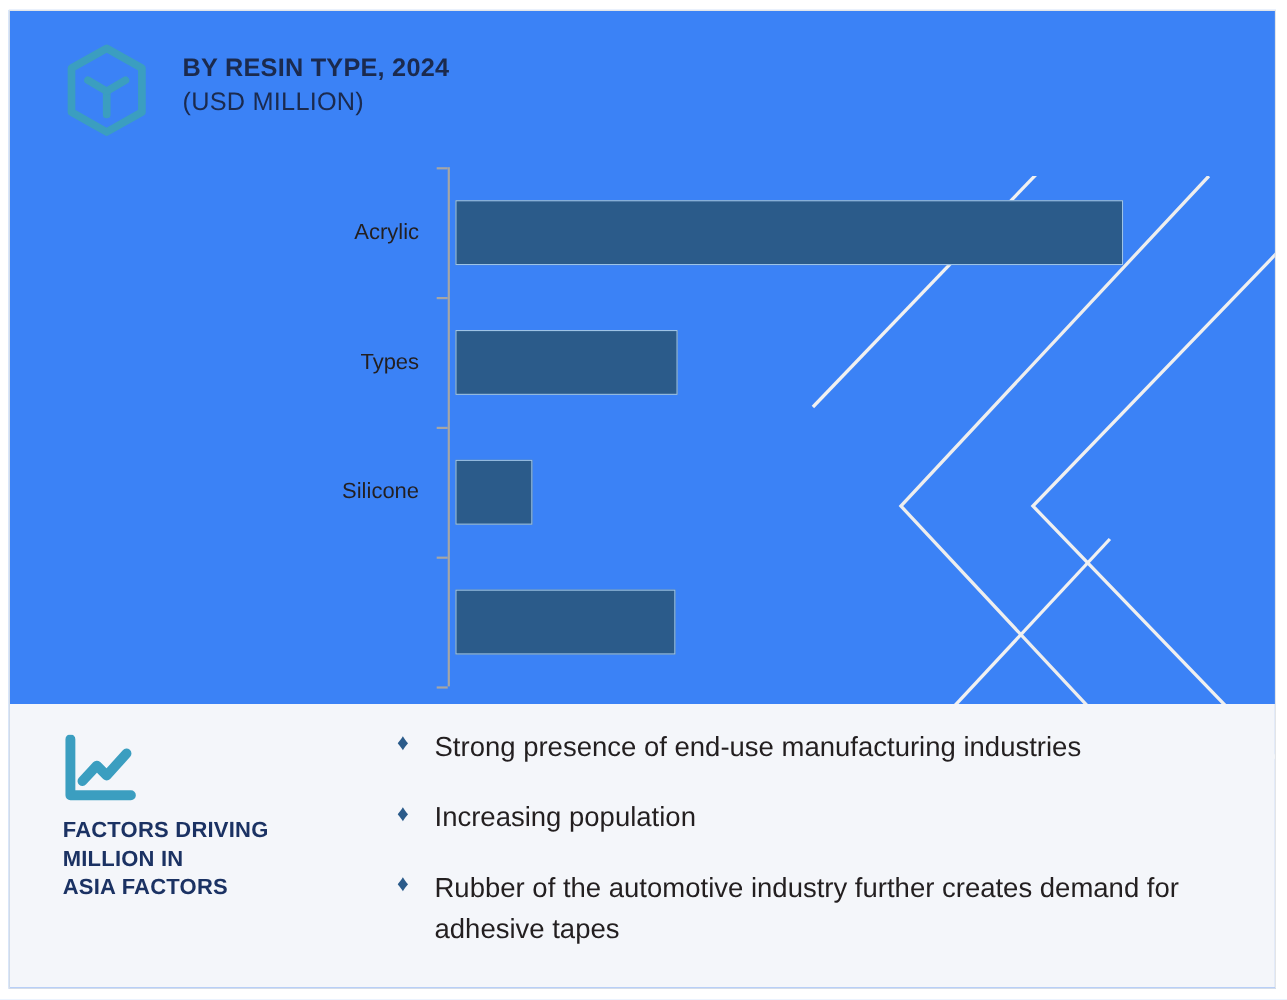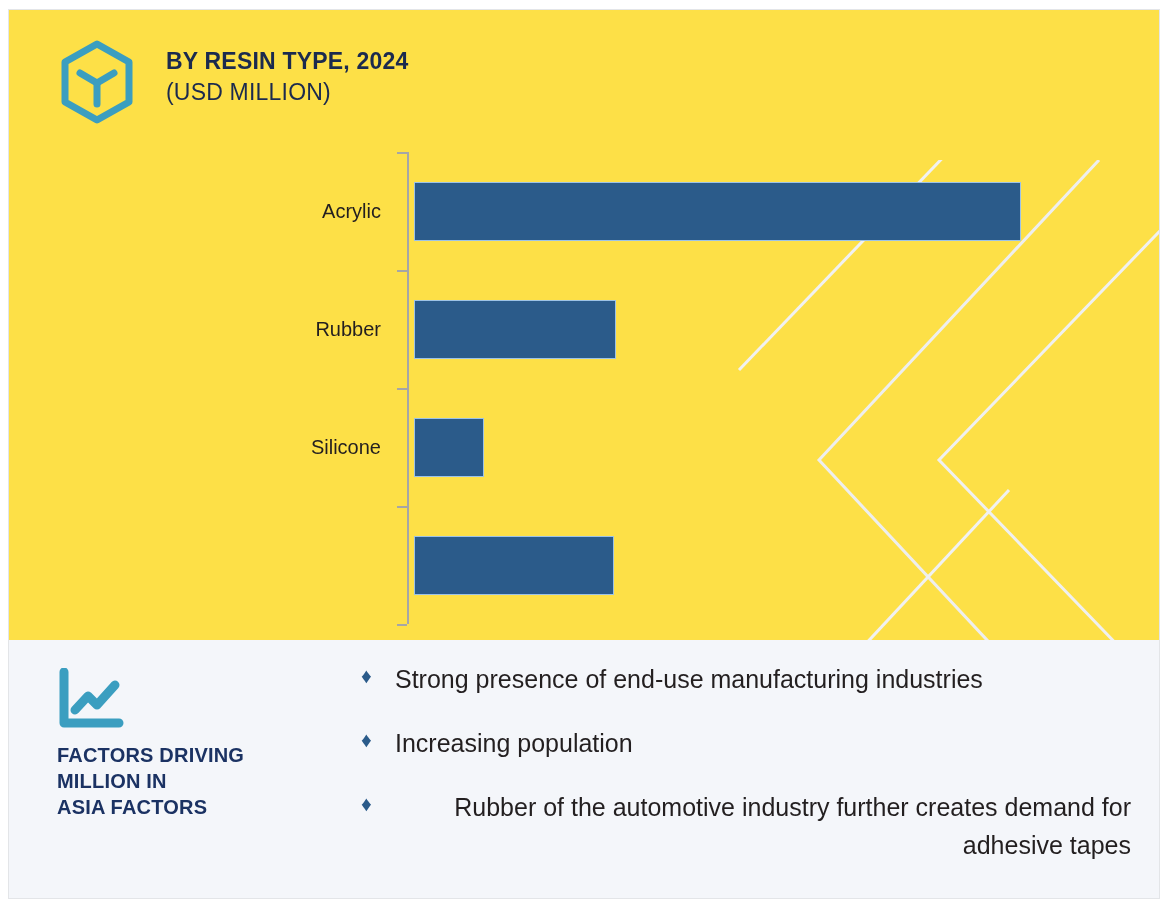--- a/index.html
+++ b/index.html
@@ -6,21 +6,21 @@
   body{
     width:1170px;height:909px;
     background:#ffffff;
     font-family:"Liberation Sans", sans-serif;
     overflow:hidden;
   }
   .card{
     position:absolute;
     left:8px;top:9px;
     width:1152px;height:890px;
-    background:#fde047;
+    background:#3b82f6;
     border:1px solid #e3e5e8;
     box-sizing:border-box;
     overflow:hidden;
   }
   
   .watermark{
     position:absolute;
     right:-40px;top:150px;
     width:520px;height:620px;
     pointer-events:none;
@@ -90,21 +90,21 @@
   .bullets{
     position:absolute;left:352px;top:20px;right:30px;
   }
   .bullet{
     display:flex;align-items:flex-start;margin-bottom:26px;
   }
   .bullet-mark{
     color:#2b5b8a;font-size:21px;line-height:32px;width:34px;flex:0 0 34px;
   }
   .bullet-text{
-    font-size:25px;color:#231f20;line-height:38px;text-align:right;
+    font-size:25px;color:#231f20;line-height:38px;
   }
 </style>
 </head>
 <body>
 
 <div class="card">
 
   <div class="watermark">
     <svg width="520" height="620" viewBox="0 0 520 620" fill="none">
       <path d="M420 0 L140 300 L420 600" stroke="#eeeeee" stroke-width="3" fill="none"></path>
@@ -139,21 +139,21 @@
         <div class="tick" style="top: 246px;"></div>
         <div class="tick" style="top: 364px;"></div>
         <div class="tick" style="top: 482px;"></div>
       </div>
     <div id="rows">
         <div class="row" style="top: 10px;">
           <div class="cat-label">Acrylic</div>
           <div class="bar" title="Acrylic" style="width: 607px; background: rgb(43, 91, 138);"></div>
         </div>
         <div class="row" style="top: 128px;">
-          <div class="cat-label">Rubber</div>
+          <div class="cat-label">Types</div>
           <div class="bar" title="Rubber" style="width: 202px; background: rgb(43, 91, 138);"></div>
         </div>
         <div class="row" style="top: 246px;">
           <div class="cat-label">Silicone</div>
           <div class="bar" title="Silicone" style="width: 70px; background: rgb(43, 91, 138);"></div>
         </div>
         <div class="row" style="top: 364px;">
           <div class="bar" title="Other Resin Types" style="width: 200px; background: rgb(43, 91, 138);"></div>
         </div>
       </div>

